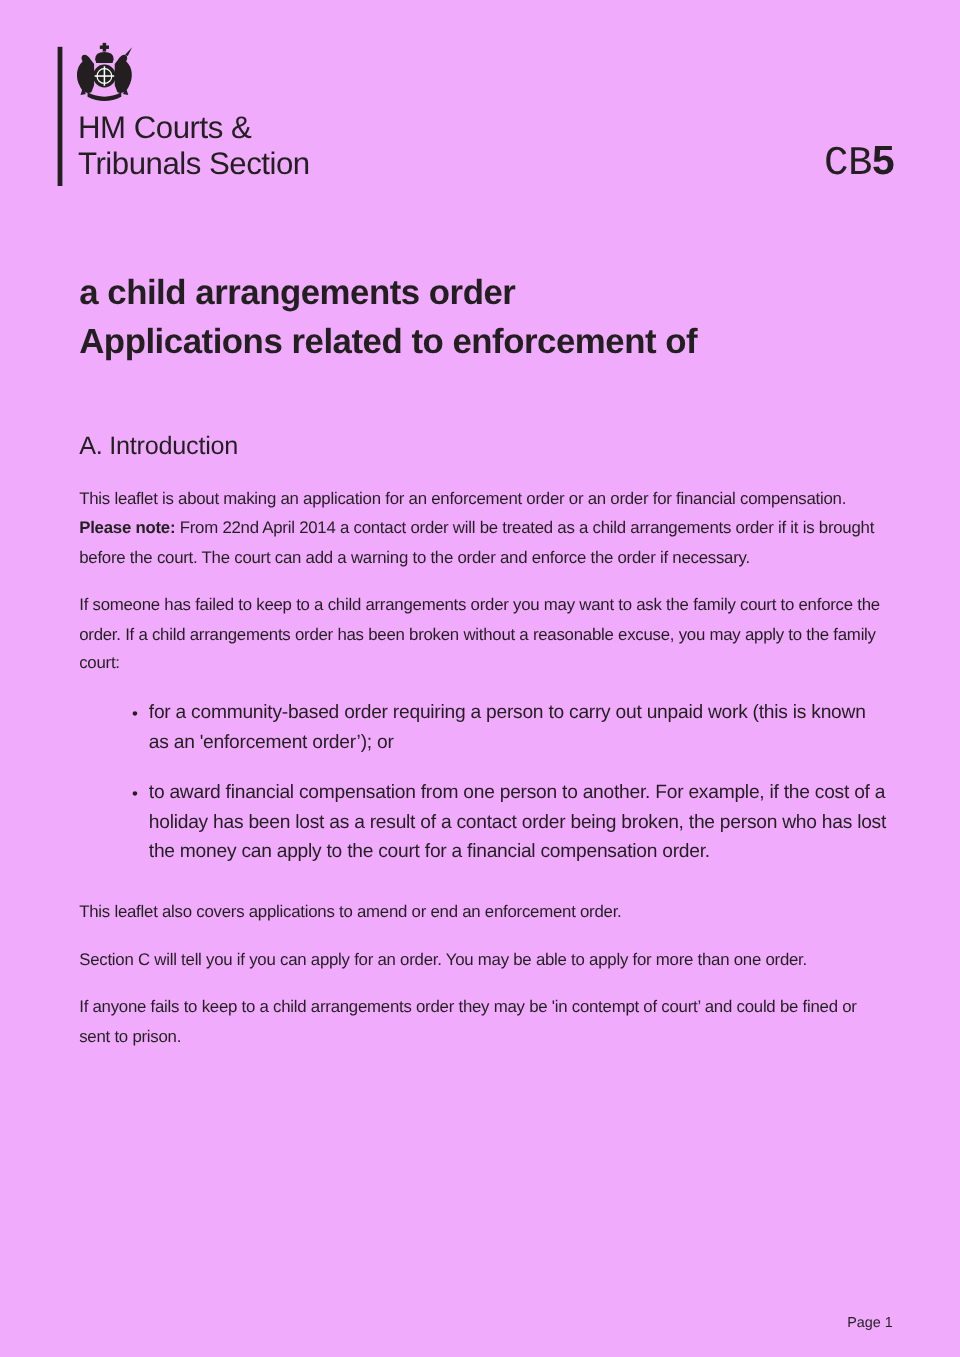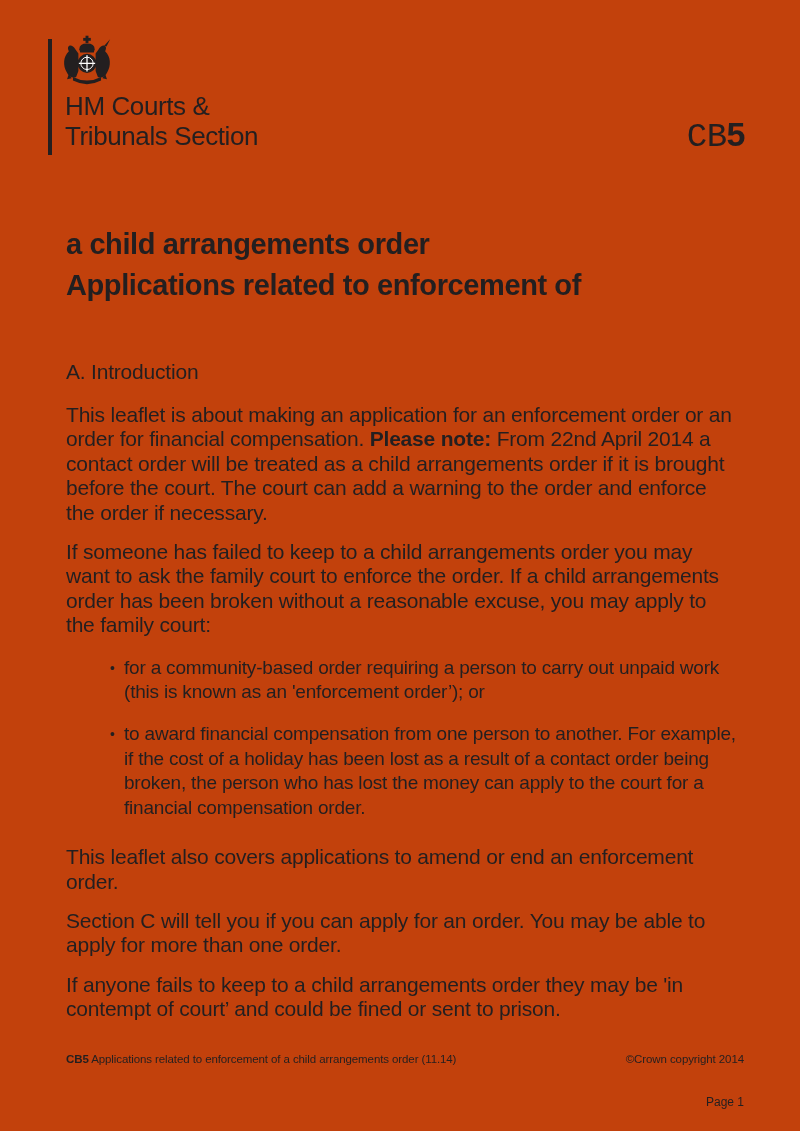--- a/index.html
+++ b/index.html
@@ -2,21 +2,21 @@
 <html><head>
 <meta charset="utf-8">
 <style>
   * { margin: 0; padding: 0; box-sizing: border-box; }
   html, body { background: #e8e8e8; }
   .page {
     position: relative;
     width: 800px;
     height: 1131px;
     margin: 0 auto;
-    background: #c2410c;
+    background: #f0abfc;
     font-family: "Liberation Sans", sans-serif;
     color: #231f20;
     overflow: hidden;
   }
 
   
   .brand-bar {
     position: absolute;
     left: 48px; top: 39px;
     width: 4px; height: 116px;
@@ -62,34 +62,34 @@
   .doc-title span { display: block; }
   .section-heading {
     margin-top: 52px;
     font-size: 21px;
     line-height: 28px;
     font-weight: 400;
     letter-spacing: -0.2px;
   }
   .body-copy { margin-top: 17px; }
   .body-copy p {
-    font-size: 21px;
+    font-size: 14px;
     line-height: 24.4px;
     letter-spacing: -0.2px;
     margin-bottom: 15px;
   }
   .body-copy p b { font-weight: 700; }
   .bullet-list {
     list-style: none;
     margin: 18px 0 25px 0;
   }
   .bullet-list li {
     position: relative;
     padding-left: 58px;
-    font-size: 19px;
+    font-size: 16px;
     line-height: 24.4px;
     letter-spacing: -0.2px;
     margin-bottom: 18px;
   }
   .bullet-list li::before {
     content: "\2022";
     position: absolute;
     left: 44px; top: 0;
     font-size: 14px;
   }
@@ -177,20 +177,16 @@
 
       <p>This leaflet also covers applications to amend or end an enforcement order.</p>
 
       <p>Section C will tell you if you can apply for an order. You may be able to apply for more than one order.</p>
 
       <p>If anyone fails to keep to a child arrangements order they may be 'in contempt of court’ and could be fined or sent to prison.</p>
 
     </div>
   </div>
 
-  <div class="footer-row">
-    <span class="footer-left"><b>CB5</b><span> Applications related to enforcement of a child arrangements order (11.14)</span></span>
-    <span class="footer-right">©Crown copyright 2014</span>
-  </div>
 
   <div class="page-number">Page 1</div>
 
 </div>
 
 </body></html>

